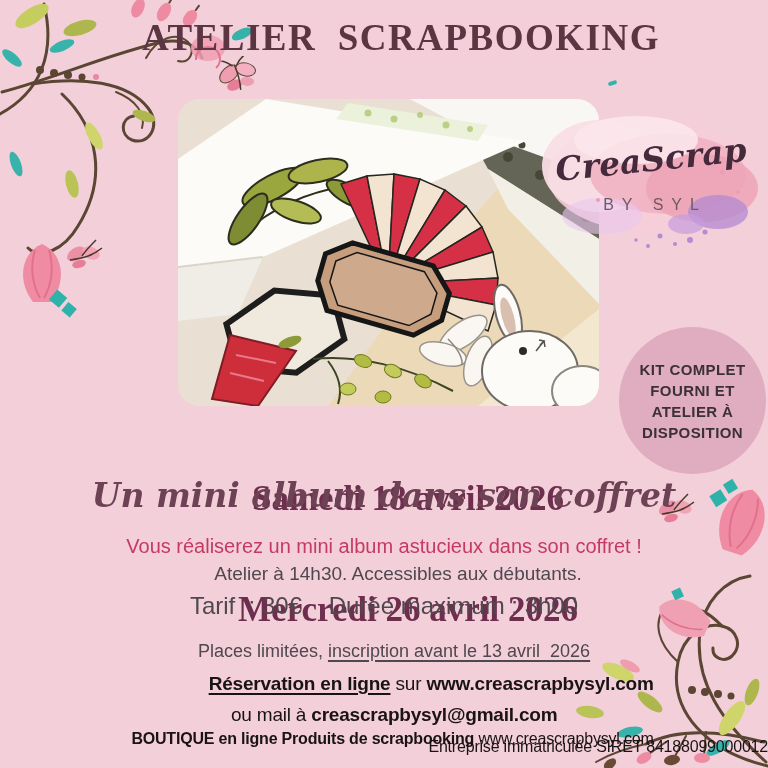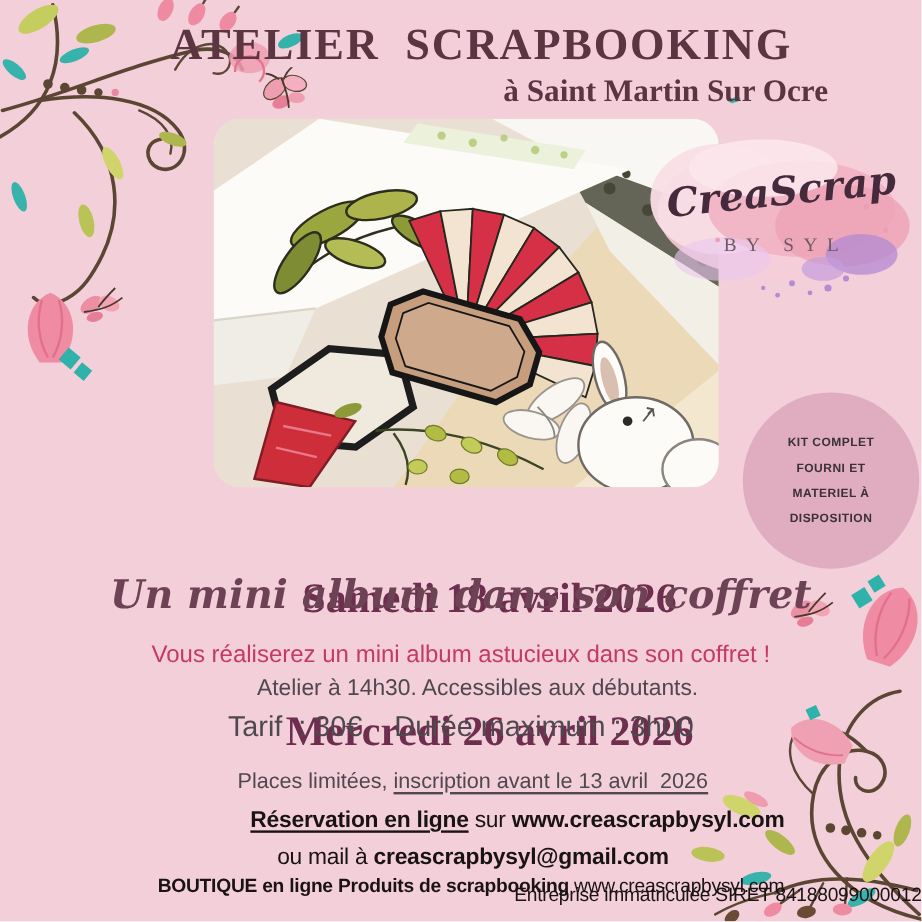--- a/index.html
+++ b/index.html
@@ -16,26 +16,26 @@
 
   .photo{left:178px;top:99px;width:421px;height:307px;border-radius:22px;overflow:hidden;
          background:#e9e0d3;z-index:2;}
 
   .logo{left:540px;top:104px;width:222px;height:160px;z-index:3;}
   .logo-name{position:absolute;left:0;top:36px;width:100%;text-align:center;
          font-family:"DejaVu Serif",serif;font-style:italic;font-weight:bold;font-size:33px;
          color:var(--logoink,#452a3c);transform:rotate(-6deg);}
   .logo-by{position:absolute;left:0;top:92px;width:100%;text-align:center;
          font-size:16px;letter-spacing:8px;padding-left:8px;box-sizing:border-box;
-         color:#6e5a64;font-family:Liberation Serif, serif;}
+         color:#6e5a64;}
 
   .badge{left:619px;top:327px;width:147px;height:147px;border-radius:50%;
          background:var(--badge,#dfadbf);display:flex;align-items:center;justify-content:center;
          text-align:center;z-index:3;}
-  .badge-text span{display:block;font-weight:bold;font-size:10px;line-height:21px;
+  .badge-text span{display:block;font-weight:bold;font-size:15px;line-height:21px;
          letter-spacing:.4px;color:var(--badgetext,#3c3038);}
 
   .dates{top:406px;font-family:"Liberation Serif",serif;font-weight:bold;font-size:35px;
          line-height:37px;color:var(--dates,#6e2e4e);z-index:4;margin-left:24px;}
   .tagline{top:476px;font-family:"DejaVu Serif",serif;font-style:italic;font-weight:bold;
          font-size:33px;color:var(--script,#6d4254);z-index:4;}
   .lead{top:535px;font-size:20px;color:var(--accent,#c53a64);z-index:4;}
   .info{color:var(--grey,#4f484e);z-index:4;}
   .l-schedule{top:563px;font-size:19px;padding-left:14px;}
   .l-tarif{top:592px;font-size:24px;}
@@ -183,21 +183,20 @@
       <g transform="translate(176,298) rotate(-90)">
           <ellipse rx="5" ry="8" fill="#ee8ba3"></ellipse>
         </g>
       <g transform="translate(84,304) rotate(-130)">
           <ellipse rx="4.5" ry="7" fill="#6b4a35"></ellipse>
         </g>
     </g>
   </svg>
 
   <div class="abs ctr title">ATELIER  SCRAPBOOKING</div>
-  <div class="abs subtitle">à Saint Martin Sur Ocre</div>
 
   <div class="abs photo">
     <svg width="421" height="307" viewBox="0 0 421 307">
       <rect width="421" height="307" fill="#e9e0d3"></rect>
       <path d="M150,307 L421,307 L421,120 L330,78 L240,180 Z" fill="#ecd9b8"></path>
       <path d="M300,307 L421,307 L421,210 Z" fill="#f3e7cf"></path>
       <polygon points="232,0 421,0 421,78 330,78 288,30" fill="#f8f7f3"></polygon>
       <polygon points="288,30 421,78 421,140 310,70" fill="#646457"></polygon>
       <g fill="#474738">
         <circle cx="330" cy="58" r="5"></circle>
@@ -308,21 +307,21 @@
       </g>
     </svg>
     <div class="logo-name">CreaScrap</div>
     <div class="logo-by">BY SYL</div>
   </div>
 
   <div class="abs badge">
     <div class="badge-text">
       <span>KIT COMPLET</span>
       <span>FOURNI ET</span>
-      <span>MATERIEL À</span>
+      <span>ATELIER À</span>
       <span>DISPOSITION</span>
     </div>
   </div>
 
   <div class="abs ctr dates">
     <div>Samedi 18 avril 2026</div>
     <div>Mercredi 26 avril 2026</div>
   </div>
   <div class="abs ctr lead">Vous réaliserez un mini album astucieux dans son coffret !</div>
 

